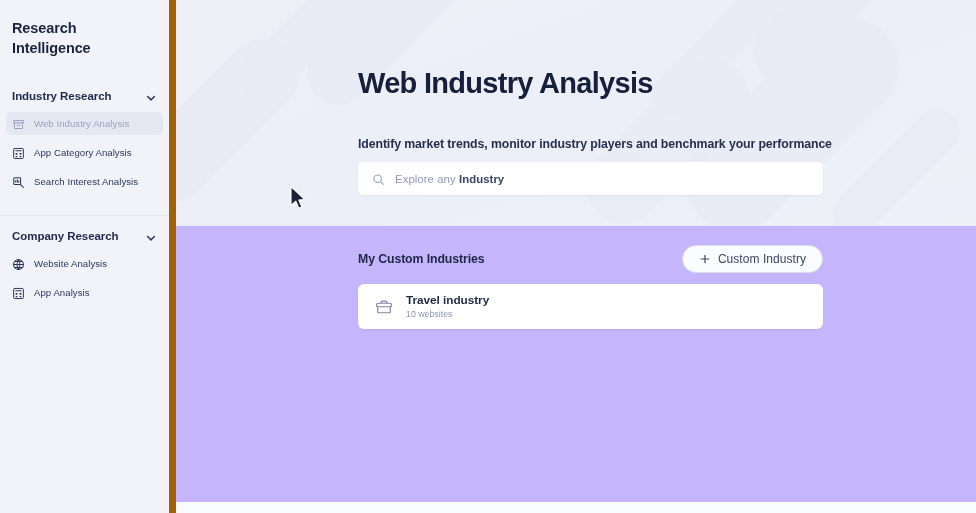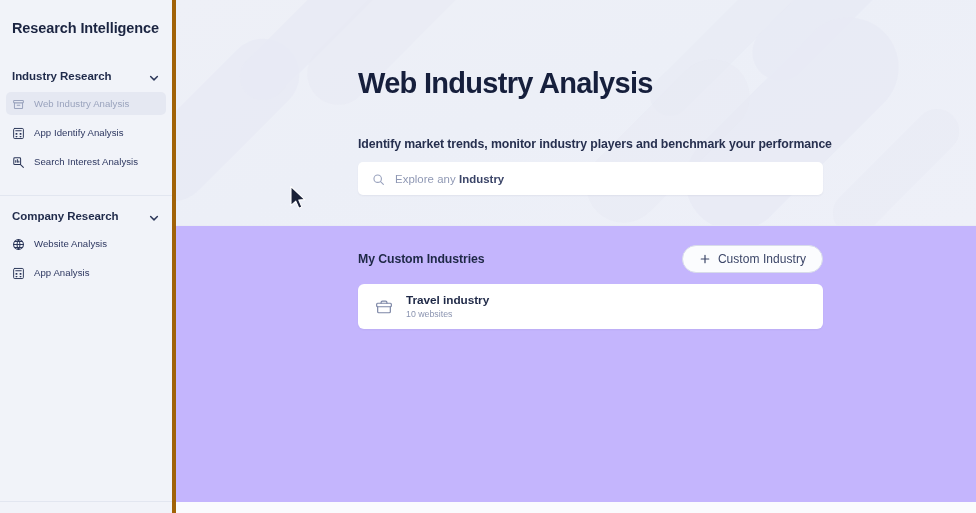--- a/index.html
+++ b/index.html
@@ -21,21 +21,21 @@
     background: #f4f5f9;
   }
 
   
   .sidebar {
     position: relative;
     width: 176px;
     height: 513px;
     flex: 0 0 176px;
     background: #f1f3f9;
-    border-right: 4px solid #a16207;
+    border-right: 7px solid #a16207;
     padding-top: 18px;
   }
 
   .brand {
     font-size: 14.5px;
     font-weight: bold;
     color: #1b2441;
     letter-spacing: -0.1px;
     padding: 0 12px;
     margin-bottom: 26px;
@@ -308,21 +308,21 @@
           <span class="nav-ico">
             <svg viewBox="0 0 16 16" fill="none" stroke="currentColor" stroke-width="1.2" stroke-linecap="round" stroke-linejoin="round">
               <rect x="2" y="1.8" width="12" height="12.4" rx="1.3"></rect>
               <path d="M4.6 4.6 h6.8"></path>
               <rect x="4.4" y="7.4" width="2.2" height="2.2" rx="0.5" fill="currentColor" stroke="none"></rect>
               <rect x="9.4" y="7.4" width="2.2" height="2.2" rx="0.5" fill="currentColor" stroke="none"></rect>
               <rect x="4.4" y="11" width="2.2" height="1.6" rx="0.5" fill="currentColor" stroke="none"></rect>
               <rect x="9.4" y="11" width="2.2" height="1.6" rx="0.5" fill="currentColor" stroke="none"></rect>
             </svg>
           </span>
-          <span class="label">App Identify Analysis</span>
+          <span class="label">App Category Analysis</span>
         </div>
 
         <div class="nav-item">
           <span class="nav-ico">
             <svg viewBox="0 0 16 16" fill="none" stroke="currentColor" stroke-width="1.25" stroke-linecap="round" stroke-linejoin="round">
               <rect x="2.2" y="2.2" width="8.4" height="8.4" rx="1.2"></rect>
               <path d="M4.6 7.8 V5.4 M6.6 7.8 V4.2 M8.4 7.8 V6.2"></path>
               <path d="M10.2 10.2 L14 14"></path>
             </svg>
           </span>

